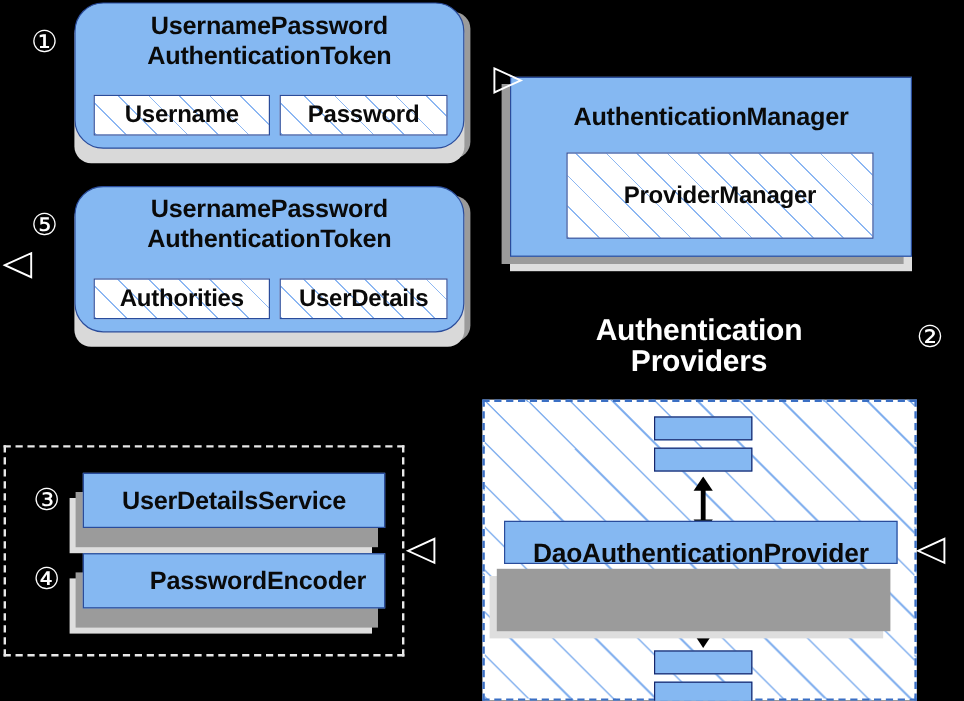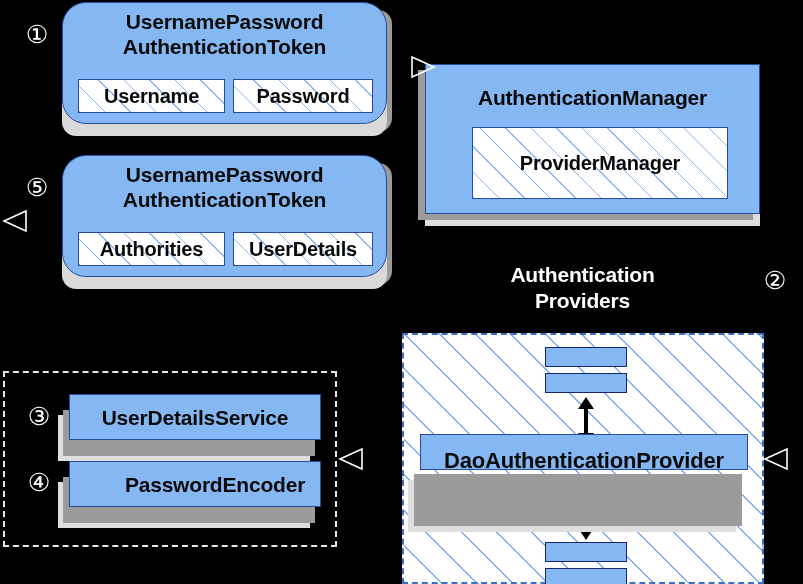--- a/index.html
+++ b/index.html
@@ -56,21 +56,21 @@
   }
   .card-title{
     position:absolute;left:0;right:0;text-align:center;
     color:#0a0a0a;font-size:21px;font-weight:bold;line-height:1;
     letter-spacing:-0.2px;
   }
 
   
   .section-label{
     position:absolute;text-align:center;color:#ffffff;
-    font-size:21px;font-weight:bold;line-height:26px;letter-spacing:-0.2px;
+    font-size:25px;font-weight:bold;line-height:26px;letter-spacing:-0.2px;
   }
 
   
   .providers-region{
     position:absolute;box-sizing:border-box;
     border:2px dashed #3a6fc4;
     background-color:#ffffff;
     background-image:repeating-linear-gradient(45deg,
         rgba(105,160,235,0.85) 0px, rgba(105,160,235,0.85) 1.4px,
         rgba(255,255,255,0) 1.4px, rgba(255,255,255,0) 25px);

